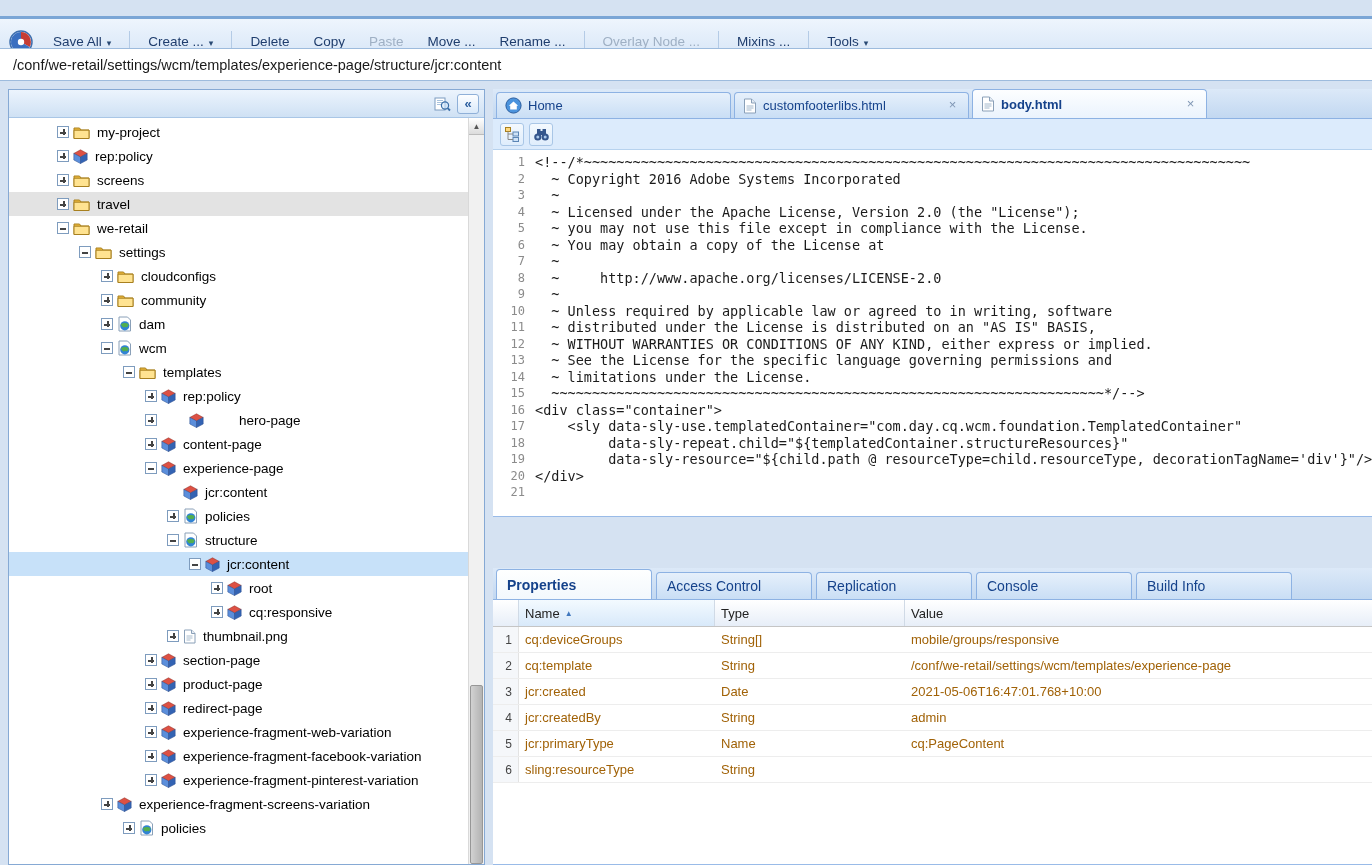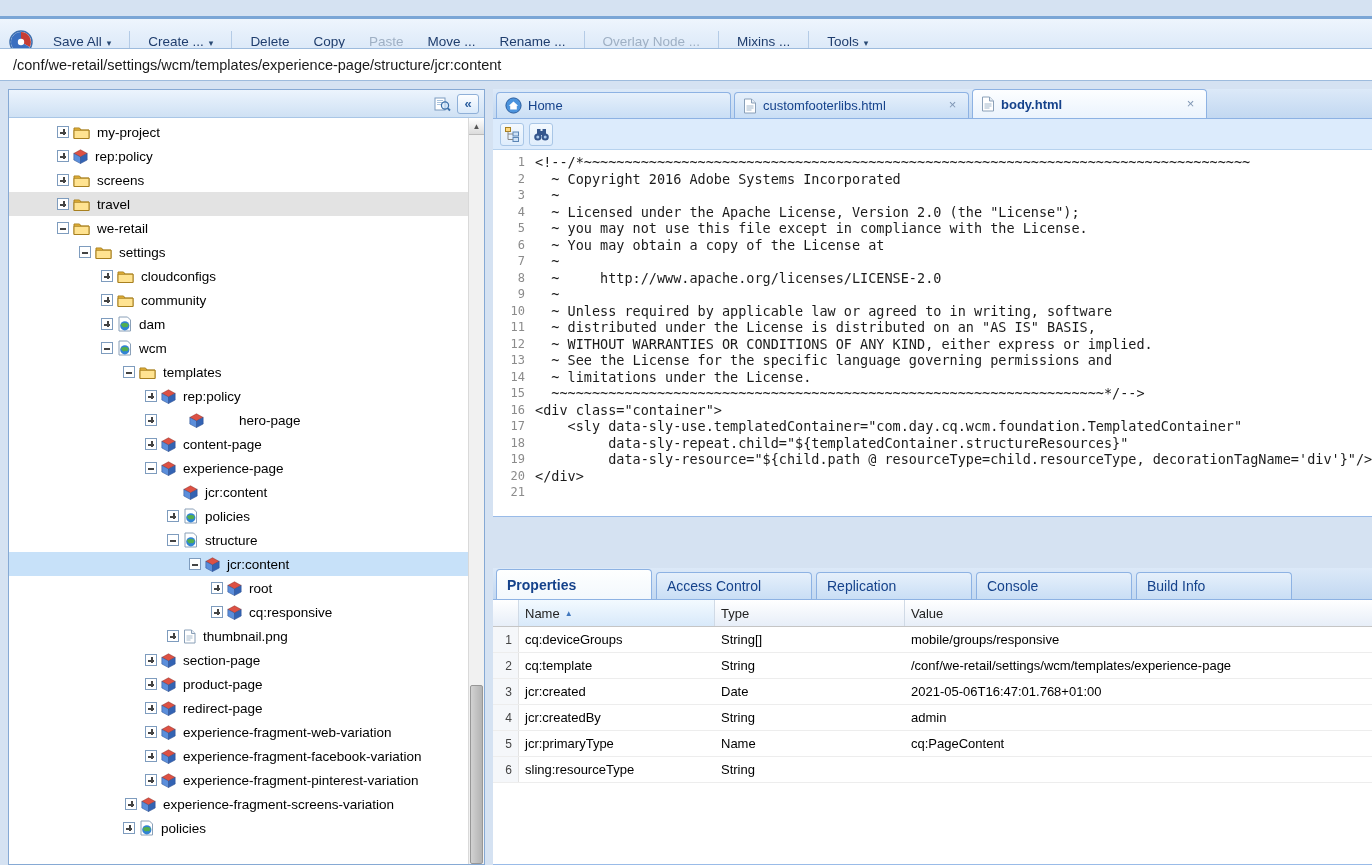--- a/index.html
+++ b/index.html
@@ -67,21 +67,21 @@
   .btab.active .btab-label{font-weight:bold}
   #prop-table{flex:1;background:#fff;overflow:hidden;border-bottom:1px solid #99bbe8}
   .thead{display:flex;height:27px;background:linear-gradient(#ffffff,#e7eef8);border-bottom:1px solid #c5c5c5;font-size:13px;color:#222}
   .th{display:flex;align-items:center;gap:5px;padding:0 6px;border-right:1px solid #d0dae6}
   .th-num{width:26px;flex:none}
   .th-name{width:196px;flex:none;background:linear-gradient(#f3faff,#d8e9fa)}
   .th-type{width:190px;flex:none}
   .th-value{flex:1;border-right:none}
   .sort{font-size:8px;color:#4178be}
   .trow{display:flex;height:26px;border-bottom:1px solid #ededed;align-items:stretch;font-size:13px;cursor:default}
-  .td{display:flex;align-items:center;padding:0 6px;overflow:hidden;white-space:nowrap;color:#000000}
+  .td{display:flex;align-items:center;padding:0 6px;overflow:hidden;white-space:nowrap;color:#a16207}
   .td-num{width:26px;flex:none;justify-content:flex-end;background:#f5f7fa;border-right:1px solid #e3e3e3;color:#444;font-size:12px}
   .td-name{width:196px;flex:none}
   .td-type{width:190px;flex:none}
   .td-value{flex:1}
 </style>
 </head>
 <body>
 
 <div id="top">
   <span class="icn logo">
@@ -449,21 +449,21 @@
           <span class="exp plus"></span>
           <span class="icn">
             <svg width="15" height="15" viewBox="0 0 15 15">
               <polygon points="7.5,0.8 14.2,4.4 7.5,8 0.8,4.4" fill="#dd5144" stroke="#8e2c24" stroke-width="0.5"></polygon>
               <polygon points="0.8,4.4 7.5,8 7.5,14.6 0.8,11" fill="#5b8edb" stroke="#2c4f8e" stroke-width="0.5"></polygon>
               <polygon points="14.2,4.4 7.5,8 7.5,14.6 14.2,11" fill="#3363b3" stroke="#2c4f8e" stroke-width="0.5"></polygon>
             </svg>
           </span>
           <span class="tree-label">experience-fragment-pinterest-variation</span>
         </div>
-        <div class="tree-row" style="padding-left: 116px;">
+        <div class="tree-row" style="padding-left: 92px;">
           <span class="exp plus"></span>
           <span class="icn">
             <svg width="15" height="15" viewBox="0 0 15 15">
               <polygon points="7.5,0.8 14.2,4.4 7.5,8 0.8,4.4" fill="#dd5144" stroke="#8e2c24" stroke-width="0.5"></polygon>
               <polygon points="0.8,4.4 7.5,8 7.5,14.6 0.8,11" fill="#5b8edb" stroke="#2c4f8e" stroke-width="0.5"></polygon>
               <polygon points="14.2,4.4 7.5,8 7.5,14.6 14.2,11" fill="#3363b3" stroke="#2c4f8e" stroke-width="0.5"></polygon>
             </svg>
           </span>
           <span class="tree-label">experience-fragment-screens-variation</span>
         </div>
@@ -613,21 +613,21 @@
           <div class="trow">
             <div class="td td-num">2</div>
             <div class="td td-name">cq:template</div>
             <div class="td td-type">String</div>
             <div class="td td-value">/conf/we-retail/settings/wcm/templates/experience-page</div>
           </div>
           <div class="trow">
             <div class="td td-num">3</div>
             <div class="td td-name">jcr:created</div>
             <div class="td td-type">Date</div>
-            <div class="td td-value">2021-05-06T16:47:01.768+01:00</div>
+            <div class="td td-value">2021-05-06T16:47:01.768+10:00</div>
           </div>
           <div class="trow">
             <div class="td td-num">4</div>
             <div class="td td-name">jcr:createdBy</div>
             <div class="td td-type">String</div>
             <div class="td td-value">admin</div>
           </div>
           <div class="trow">
             <div class="td td-num">5</div>
             <div class="td td-name">jcr:primaryType</div>

